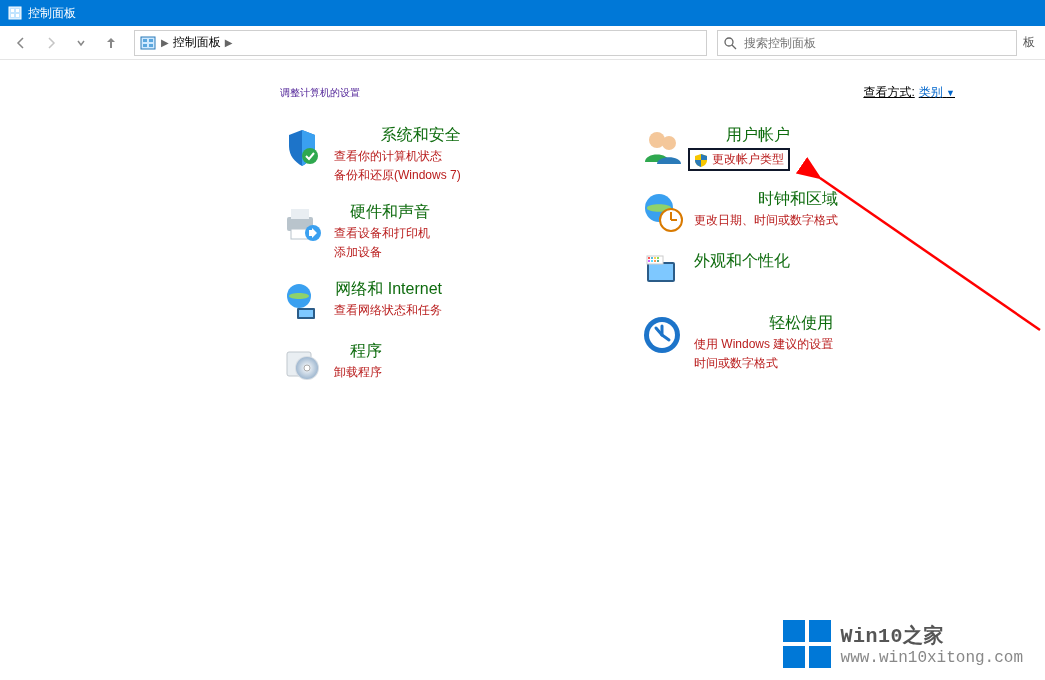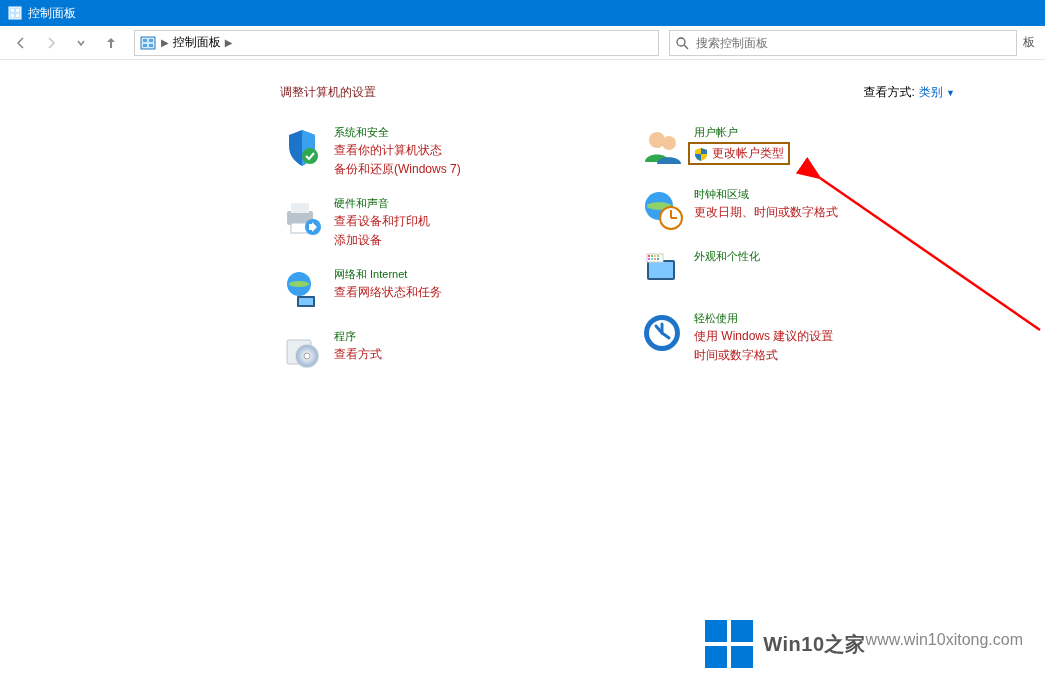--- a/index.html
+++ b/index.html
@@ -58,21 +58,21 @@
     margin-right: 6px;
     background:#fff;
   }
   .breadcrumb-box .bc-icon {
     width:18px; height:18px;
     display:inline-flex; align-items:center; justify-content:center;
   }
   .breadcrumb-box .bc-sep { color:#666; font-size:10px; }
   .breadcrumb-box .bc-text { color:#000; font-size:12px; }
   .search-box {
-    width: 348px;
+    width: 300px;
     height: 26px;
     border: 1px solid #cfcfcf;
     display: flex;
     align-items: center;
     padding: 0 4px;
     gap: 6px;
     background:#fff;
   }
   .search-box .search-icon { color:#666; width:16px; display:inline-flex; align-items:center; justify-content:center;}
   .search-box input {
@@ -87,78 +87,78 @@
   }
   .header-row {
     display:flex;
     align-items:center;
     justify-content:space-between;
     margin-left: 240px;
     margin-right: 50px;
     margin-bottom: 24px;
   }
   .heading {
-    color: #7f1d1d;
-    font-size: 12px;
+    color: #4c1d95;
+    font-size: 10px;
   }
   .viewby {
     font-size:12px; color:#000;
-    display:flex; align-items:flex-end; gap:4px;
+    display:flex; align-items:flex-end; gap:4px;text-decoration:underline;
   }
   .viewby .link { color:#0066cc; cursor:pointer; }
   .viewby .caret { font-size:9px; color:#0066cc; }
 
   .columns {
     display:flex;
     gap: 60px;
     margin-left: 240px;
   }
   .col { width: 300px; display:flex; flex-direction:column; gap:18px; }
 
   .cat {
     display:flex; gap:10px;
   }
   .cat-icon {
     width:44px; height:44px; flex-shrink:0;
     display:flex; align-items:center; justify-content:center;
   }
   .cat-body { display:flex; flex-direction:column; gap:2px; }
   .cat-title {
-    color:#0e6b0e; font-size:11px; cursor:pointer;
+    color:#0e6b0e; font-size:16px; cursor:pointer;text-align:right;
   }
   .cat-link {
     color:#b91c1c; font-size:12px; cursor:pointer;
     display:flex; align-items:center; gap:4px;
   }
   .shield-mini {
     width:14px; height:14px; display:inline-flex;
   }
   .highlight-box {
-    border: 2px solid #a16207;
+    border: 2px solid #0f172a;
     padding: 1px 4px;
     margin-left:-6px;
     width: fit-content;
   }
 
   
   .watermark {
     position:absolute;
     right: 22px;
     bottom: 12px;
     display:flex; align-items:center; gap:10px;
     color:#666;
   }
   .watermark .logo {
     display:grid;
     grid-template-columns: 22px 22px;
     grid-template-rows: 22px 22px;
     gap:4px;
   }
   .watermark .logo div { background:#0078d7; }
-  .watermark .txt { display:flex; flex-direction:row; }
+  .watermark .txt { display:flex; flex-direction:column;font-family:Liberation Mono, monospace; }
   .watermark .txt .t1 { font-size:20px; font-weight:600; color:#555; letter-spacing:0.5px;}
   .watermark .txt .t2 { font-size:16px; color:#888; }
 
   
   .arrow-svg {
     position:absolute;
     left:0; top:0;
     width:1045px; height:680px;
     pointer-events:none;
   }
@@ -303,21 +303,21 @@
                 <radialGradient id="g1">
                   <stop offset="0" stop-color="#fff"></stop>
                   <stop offset="1" stop-color="#a0b8d0"></stop>
                 </radialGradient>
               </defs>
               <circle cx="26" cy="26" r="3" fill="#fff" stroke="#aaa"></circle>
             </svg>
         </div>
         <div class="cat-body">
           <span class="cat-title">程序</span>
-          <span class="cat-link">查看方式</span>
+          <span class="cat-link">卸载程序</span>
         </div>
       </div>
     </div>
 
     <div class="col">
 
       <div class="cat">
         <div class="cat-icon">
           <svg width="42" height="42" viewBox="0 0 42 42">
               <circle cx="16" cy="14" r="8" fill="#f4c79a"></circle>

